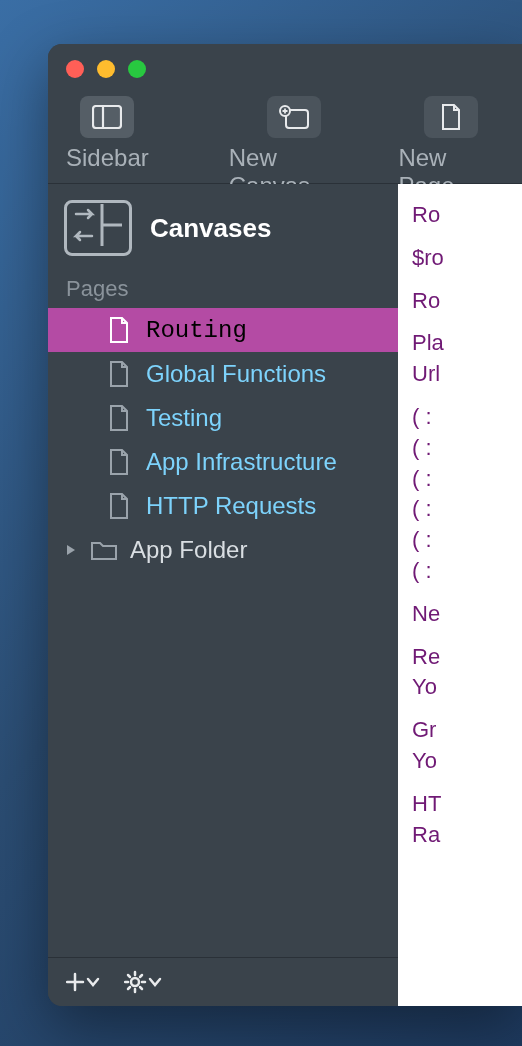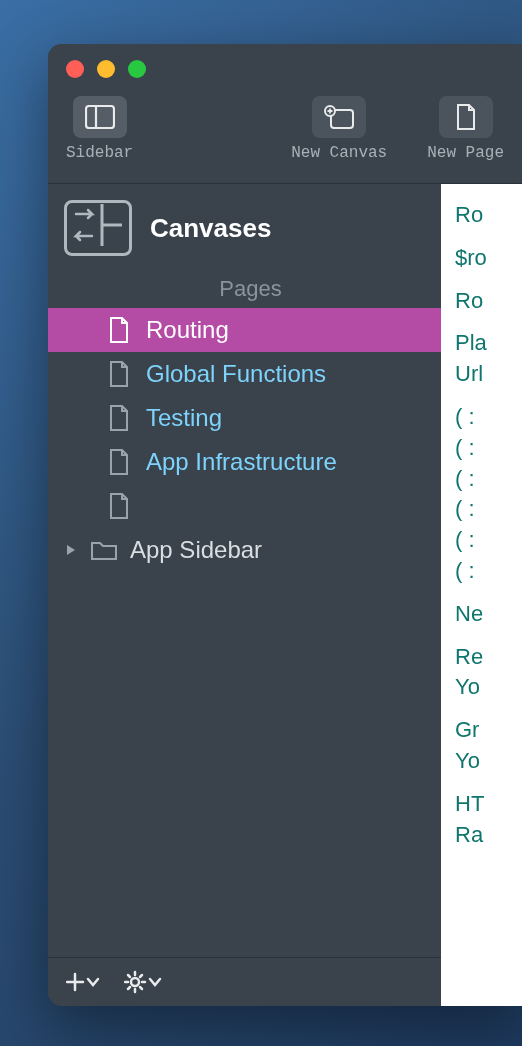--- a/index.html
+++ b/index.html
@@ -50,22 +50,21 @@
     display: flex;
     gap: 40px;
     align-items: flex-start;
   }
   .tool-btn {
     display: flex;
     flex-direction: column;
     align-items: center;
     gap: 6px;
     color: #a9b1b8;
-    font-size: 16px;
-    font-family: Liberation Mono, monospace;
+    font-size: 24px;
   }
   .tool-icon-box {
     width: 54px;
     height: 42px;
     border-radius: 8px;
     display: flex;
     align-items: center;
     justify-content: center;
   }
   .tool-icon-box.active {
@@ -73,25 +72,24 @@
   }
   .tool-icon-box.inactive {
     background: #4b545c;
   }
   .body-area {
     flex: 1;
     display: flex;
     min-height: 0;
   }
   .sidebar {
-    width: 393px;
+    width: 350px;
     background: #3a434b;
     display: flex;
     flex-direction: column;
-    text-align: center;
   }
   .canvases-row {
     display: flex;
     align-items: center;
     gap: 18px;
     padding: 16px 16px 20px 16px;
   }
   .canvases-icon-box {
     width: 62px;
     height: 50px;
@@ -108,21 +106,22 @@
     display: flex;
     align-items: center;
     height: 44px;
     padding-left: 60px;
     gap: 16px;
     color: #7dd3fc;
     font-size: 24px;
   }
   .page-row.selected {
     background: #b44ba4;
-    color: #ffffff;
+    color: #000000;
+    font-family: Liberation Mono, monospace;
   }
   .folder-row {
     display: flex;
     align-items: center;
     height: 44px;
     padding-left: 16px;
     gap: 12px;
     color: #d9dee2;
     font-size: 24px;
   }
@@ -132,21 +131,21 @@
     border-top: 1px solid #2a3138;
     display: flex;
     align-items: center;
     gap: 24px;
     padding: 0 18px;
     color: #d9dee2;
   }
   .content-panel {
     flex: 1;
     background: #ffffff;
-    color: #0f766e;
+    color: #701a75;
     font-size: 22px;
     padding: 16px 0 0 14px;
     white-space: nowrap;
     overflow: hidden;
     display: flex;
     flex-direction: column;
     gap: 12px;
   }
   .content-panel .line { line-height: 1.4; }
   .content-panel .bold { font-weight: 400; }
@@ -265,34 +264,35 @@
         <span>App Infrastructure</span>
       </div>
 
       <div class="page-row">
         <span>
           <svg width="22" height="26" viewBox="0 0 22 26">
               <path d="M3 1 H14 L19 6 V25 H3 Z" fill="none" stroke="#9aa3ab" stroke-width="2"></path>
               <path d="M14 1 V6 H19" fill="none" stroke="#9aa3ab" stroke-width="2"></path>
             </svg>
         </span>
+        <span>HTTP Requests</span>
       </div>
 
       <div class="folder-row">
         <span>
           <svg width="14" height="14" viewBox="0 0 14 14">
               <path d="M3 2 L11 7 L3 12 Z" fill="#9aa3ab"></path>
             </svg>
         </span>
         <span>
           <svg width="28" height="22" viewBox="0 0 28 22">
               <path d="M2 4 L10 4 L13 7 L26 7 L26 20 L2 20 Z M2 4 L2 20" fill="none" stroke="#9aa3ab" stroke-width="2"></path>
             </svg>
         </span>
-        <span>App Sidebar</span>
+        <span>App Folder</span>
       </div>
 
       <div class="spacer"></div>
 
       <div class="footer">
         <span>
           <svg width="34" height="22" viewBox="0 0 34 22">
             <line x1="9" y1="3" x2="9" y2="19" stroke="#e8eaec" stroke-width="2.5" stroke-linecap="round"></line>
             <line x1="1" y1="11" x2="17" y2="11" stroke="#e8eaec" stroke-width="2.5" stroke-linecap="round"></line>
             <path d="M22 8 L27 14 L32 8" fill="none" stroke="#e8eaec" stroke-width="2.5" stroke-linecap="round"></path>

